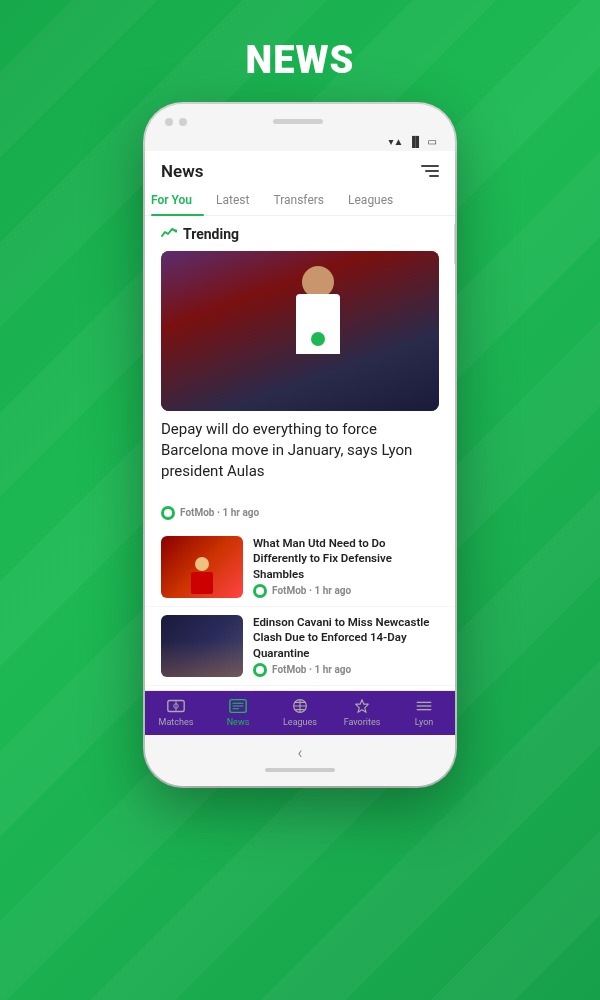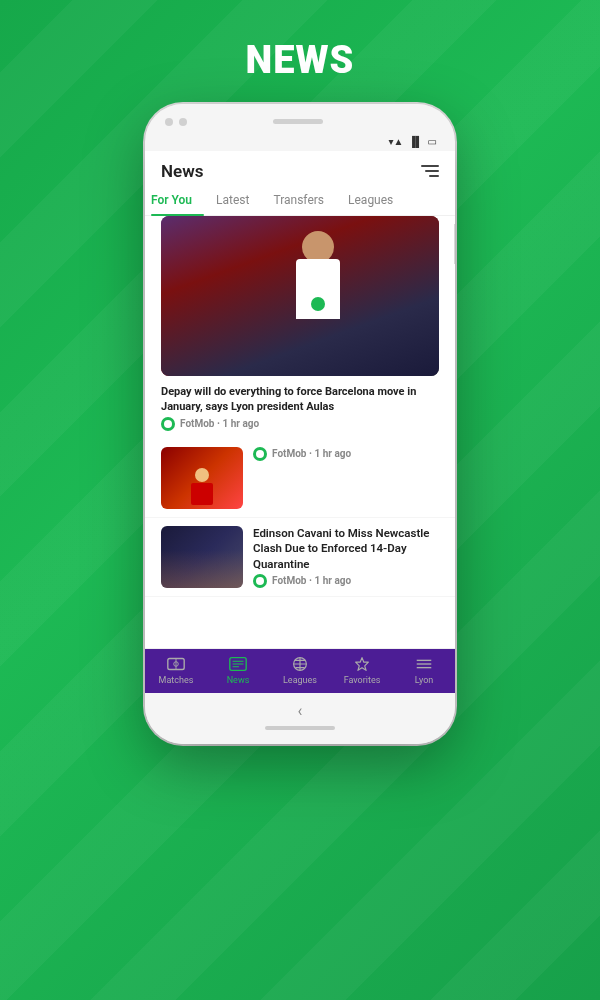--- a/index.html
+++ b/index.html
@@ -260,25 +260,25 @@
       top: 38px;
       left: 50%;
       transform: translateX(-50%);
     }
 
     .featured-article-text {
       padding: 8px 16px 4px;
     }
 
     .featured-title {
-      font-size: 11px;
-      font-weight: 700;
+      font-size: 15px;
+      font-weight: 400;
       color: #222;
       line-height: 1.4;
-      margin-bottom: 2px;
+      margin-bottom: 24px;
     }
 
     .article-meta {
       display: flex;
       align-items: center;
       gap: 5px;
     }
 
     .fotmob-logo {
       width: 14px;
@@ -489,20 +489,29 @@
       </div>
     </div>
 
     <div class="nav-tabs">
       <div class="nav-tab">For You</div>
       <div class="nav-tab">Latest</div>
       <div class="nav-tab">Transfers</div>
       <div class="nav-tab">Leagues</div>
     </div>
 
+    <div class="section-header">
+      <span class="trending-icon">
+        <svg width="16" height="14" viewBox="0 0 16 14" fill="none" xmlns="http://www.w3.org/2000/svg">
+          <polyline points="1,10 4,6 7,8 11,3 15,5" stroke="#1db954" stroke-width="2" fill="none" stroke-linecap="round" stroke-linejoin="round"></polyline>
+          <circle cx="15" cy="5" r="1.5" fill="#1db954"></circle>
+        </svg>
+      </span>
+      <span class="section-title">Trending</span>
+    </div>
 
     <div class="featured-image">
       <div class="player-bg"></div>
       <div class="player-figure">
         <div class="player-body">
           <div class="player-head"></div>
           <div class="player-torso">
             <div class="jersey-logo"></div>
           </div>
         </div>
@@ -526,20 +535,21 @@
       <div class="article-item">
         <div class="article-thumb">
           <div class="thumb-img-1">
             <div class="coach-figure">
               <div class="coach-head"></div>
               <div class="coach-body"></div>
             </div>
           </div>
         </div>
         <div class="article-content">
+          <div class="article-title">What Man Utd Need to Do Differently to Fix Defensive Shambles</div>
           <div class="article-meta">
             <div class="fotmob-logo">
               <div class="fotmob-logo-inner"></div>
             </div>
             <span class="article-source">
               <span>FotMob</span> · <span>1 hr ago</span>
             </span>
           </div>
         </div>
       </div>

